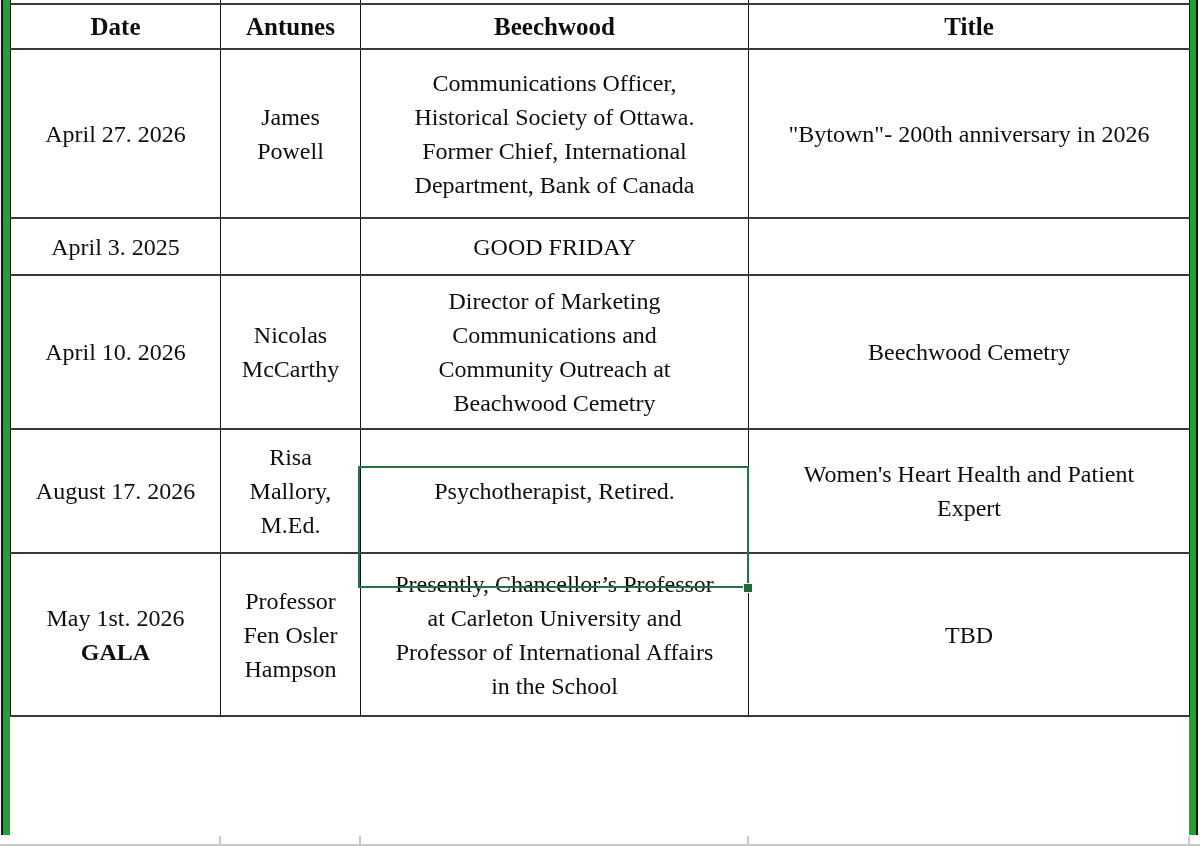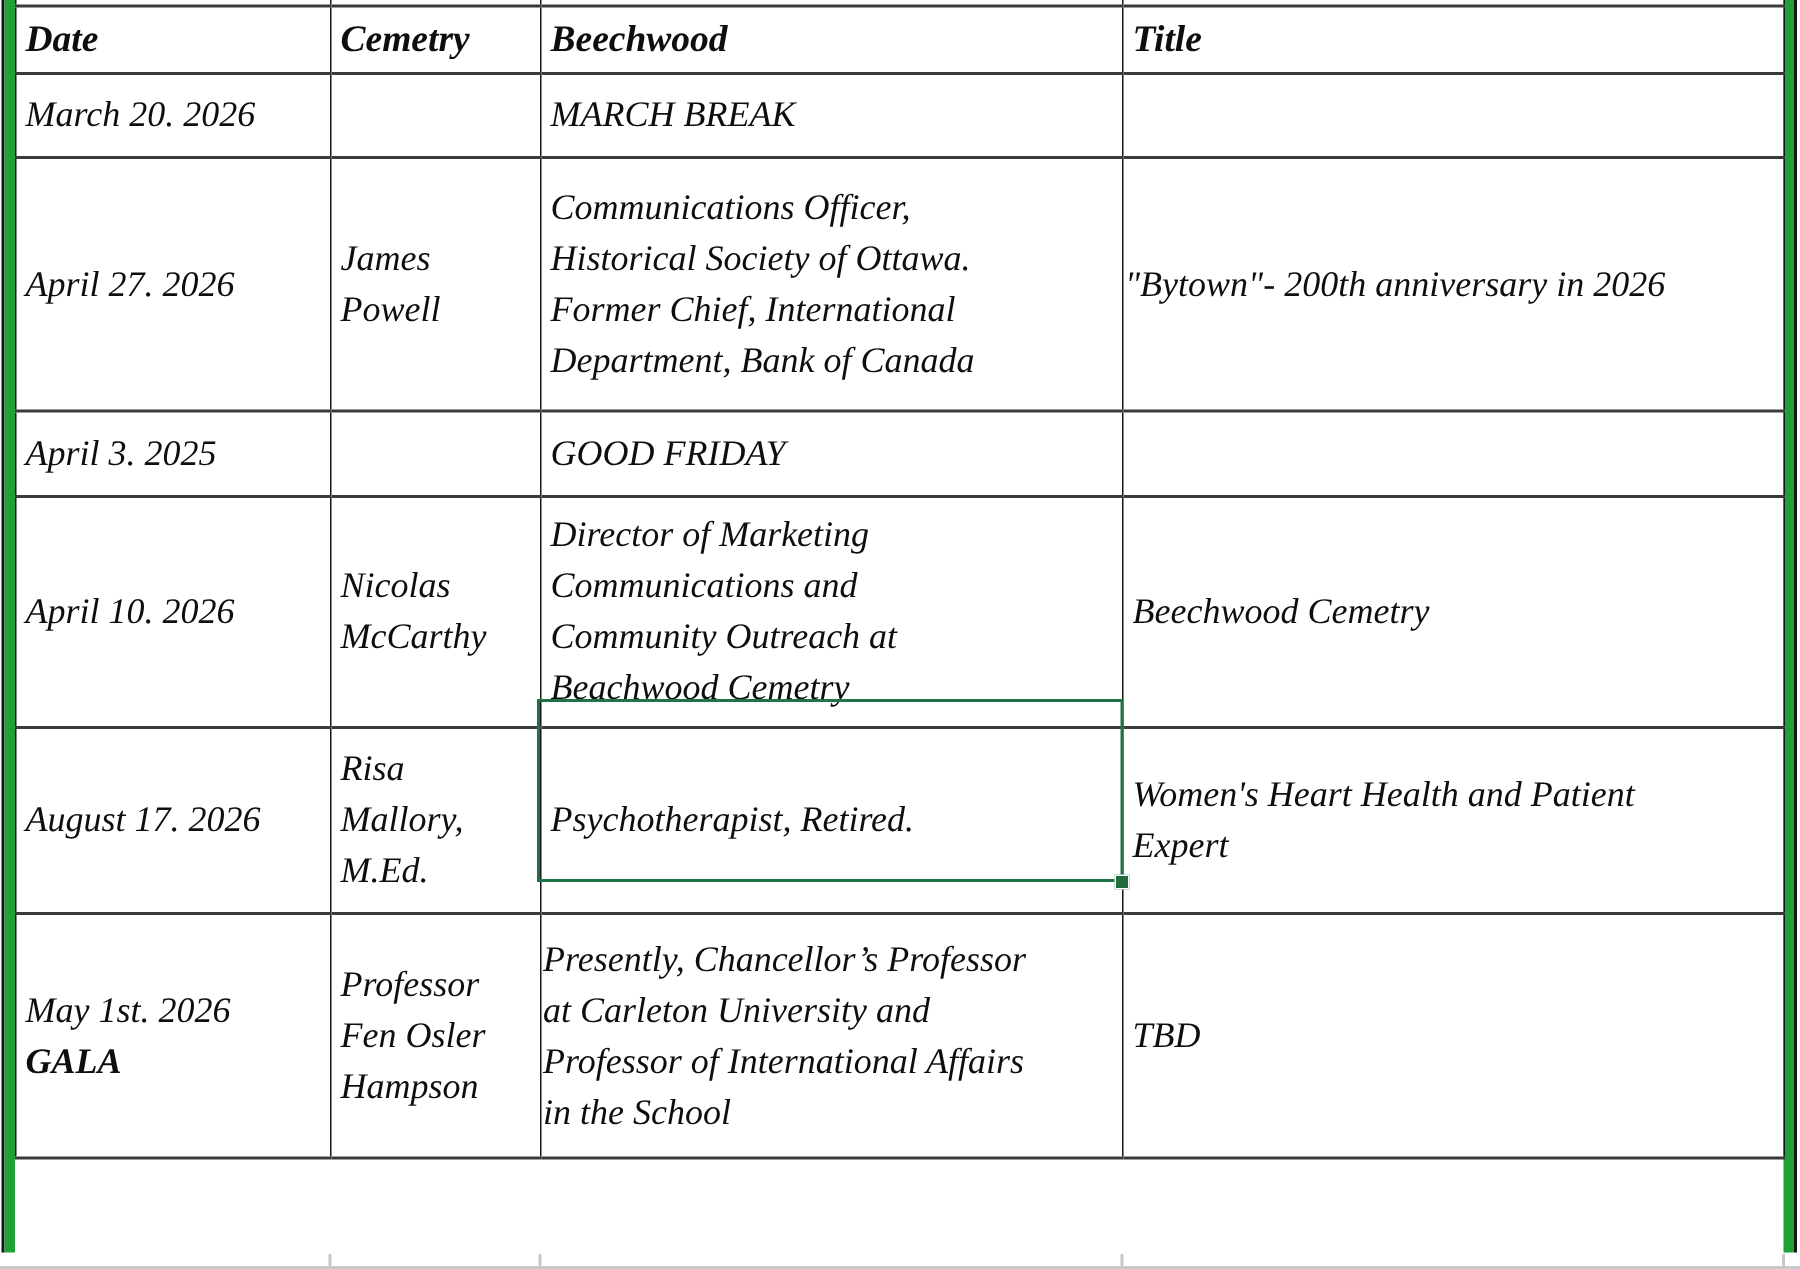--- a/index.html
+++ b/index.html
@@ -32,27 +32,26 @@
     width: 1179px;
     border-collapse: collapse;
     table-layout: fixed;
   }
   table.grid td, table.grid th {
     border-left: 1.5px solid #161616;
     border-right: 1.5px solid #161616;
     border-top: 2px solid #3a3a3a;
     border-bottom: 2px solid #3a3a3a;
     padding: 2px 6px;
-    text-align: left;
+    text-align: center;
     vertical-align: middle;
     font-size: 24px;
     line-height: 34px;
     font-weight: normal;
     overflow: hidden;
-    font-style: italic;
   }
   tr.sliver td { border-top: none; height: 3px; padding: 0; }
   tr.header th { height: 39px; font-weight: bold; font-size: 25px; }
   tr.r1 td { height: 50px; }
   tr.r2 td { height: 163px; }
   tr.r3 td { height: 51px; }
   tr.r4 td { height: 148px; }
   tr.r5 td { height: 118px; }
   tr.r6 td { height: 85px; }
   tr.r7 td { height: 157px; }
@@ -105,31 +104,25 @@
     <tbody>
         <tr class="sliver">
       <td></td>
       <td></td>
       <td></td>
       <td></td>
     </tr>
 
     <tr class="header">
       <th>Date</th>
-      <th>Cemetry</th>
+      <th>Antunes</th>
       <th>Beechwood</th>
       <th>Title</th>
     </tr>
 
-    <tr class="r1">
-      <td>March 20. 2026</td>
-      <td></td>
-      <td class="bold">MARCH BREAK</td>
-      <td></td>
-    </tr>
 
     <tr class="r2">
       <td>April 27. 2026</td>
       <td>James<br>Powell</td>
       <td>Communications Officer,<br>Historical Society of Ottawa.<br>Former Chief, International<br>Department, Bank of Canada</td>
       <td style="padding:2px 1px">"Bytown"- 200th anniversary in 2026</td>
     </tr>
 
     <tr class="r3">
       <td>April 3. 2025</td>

